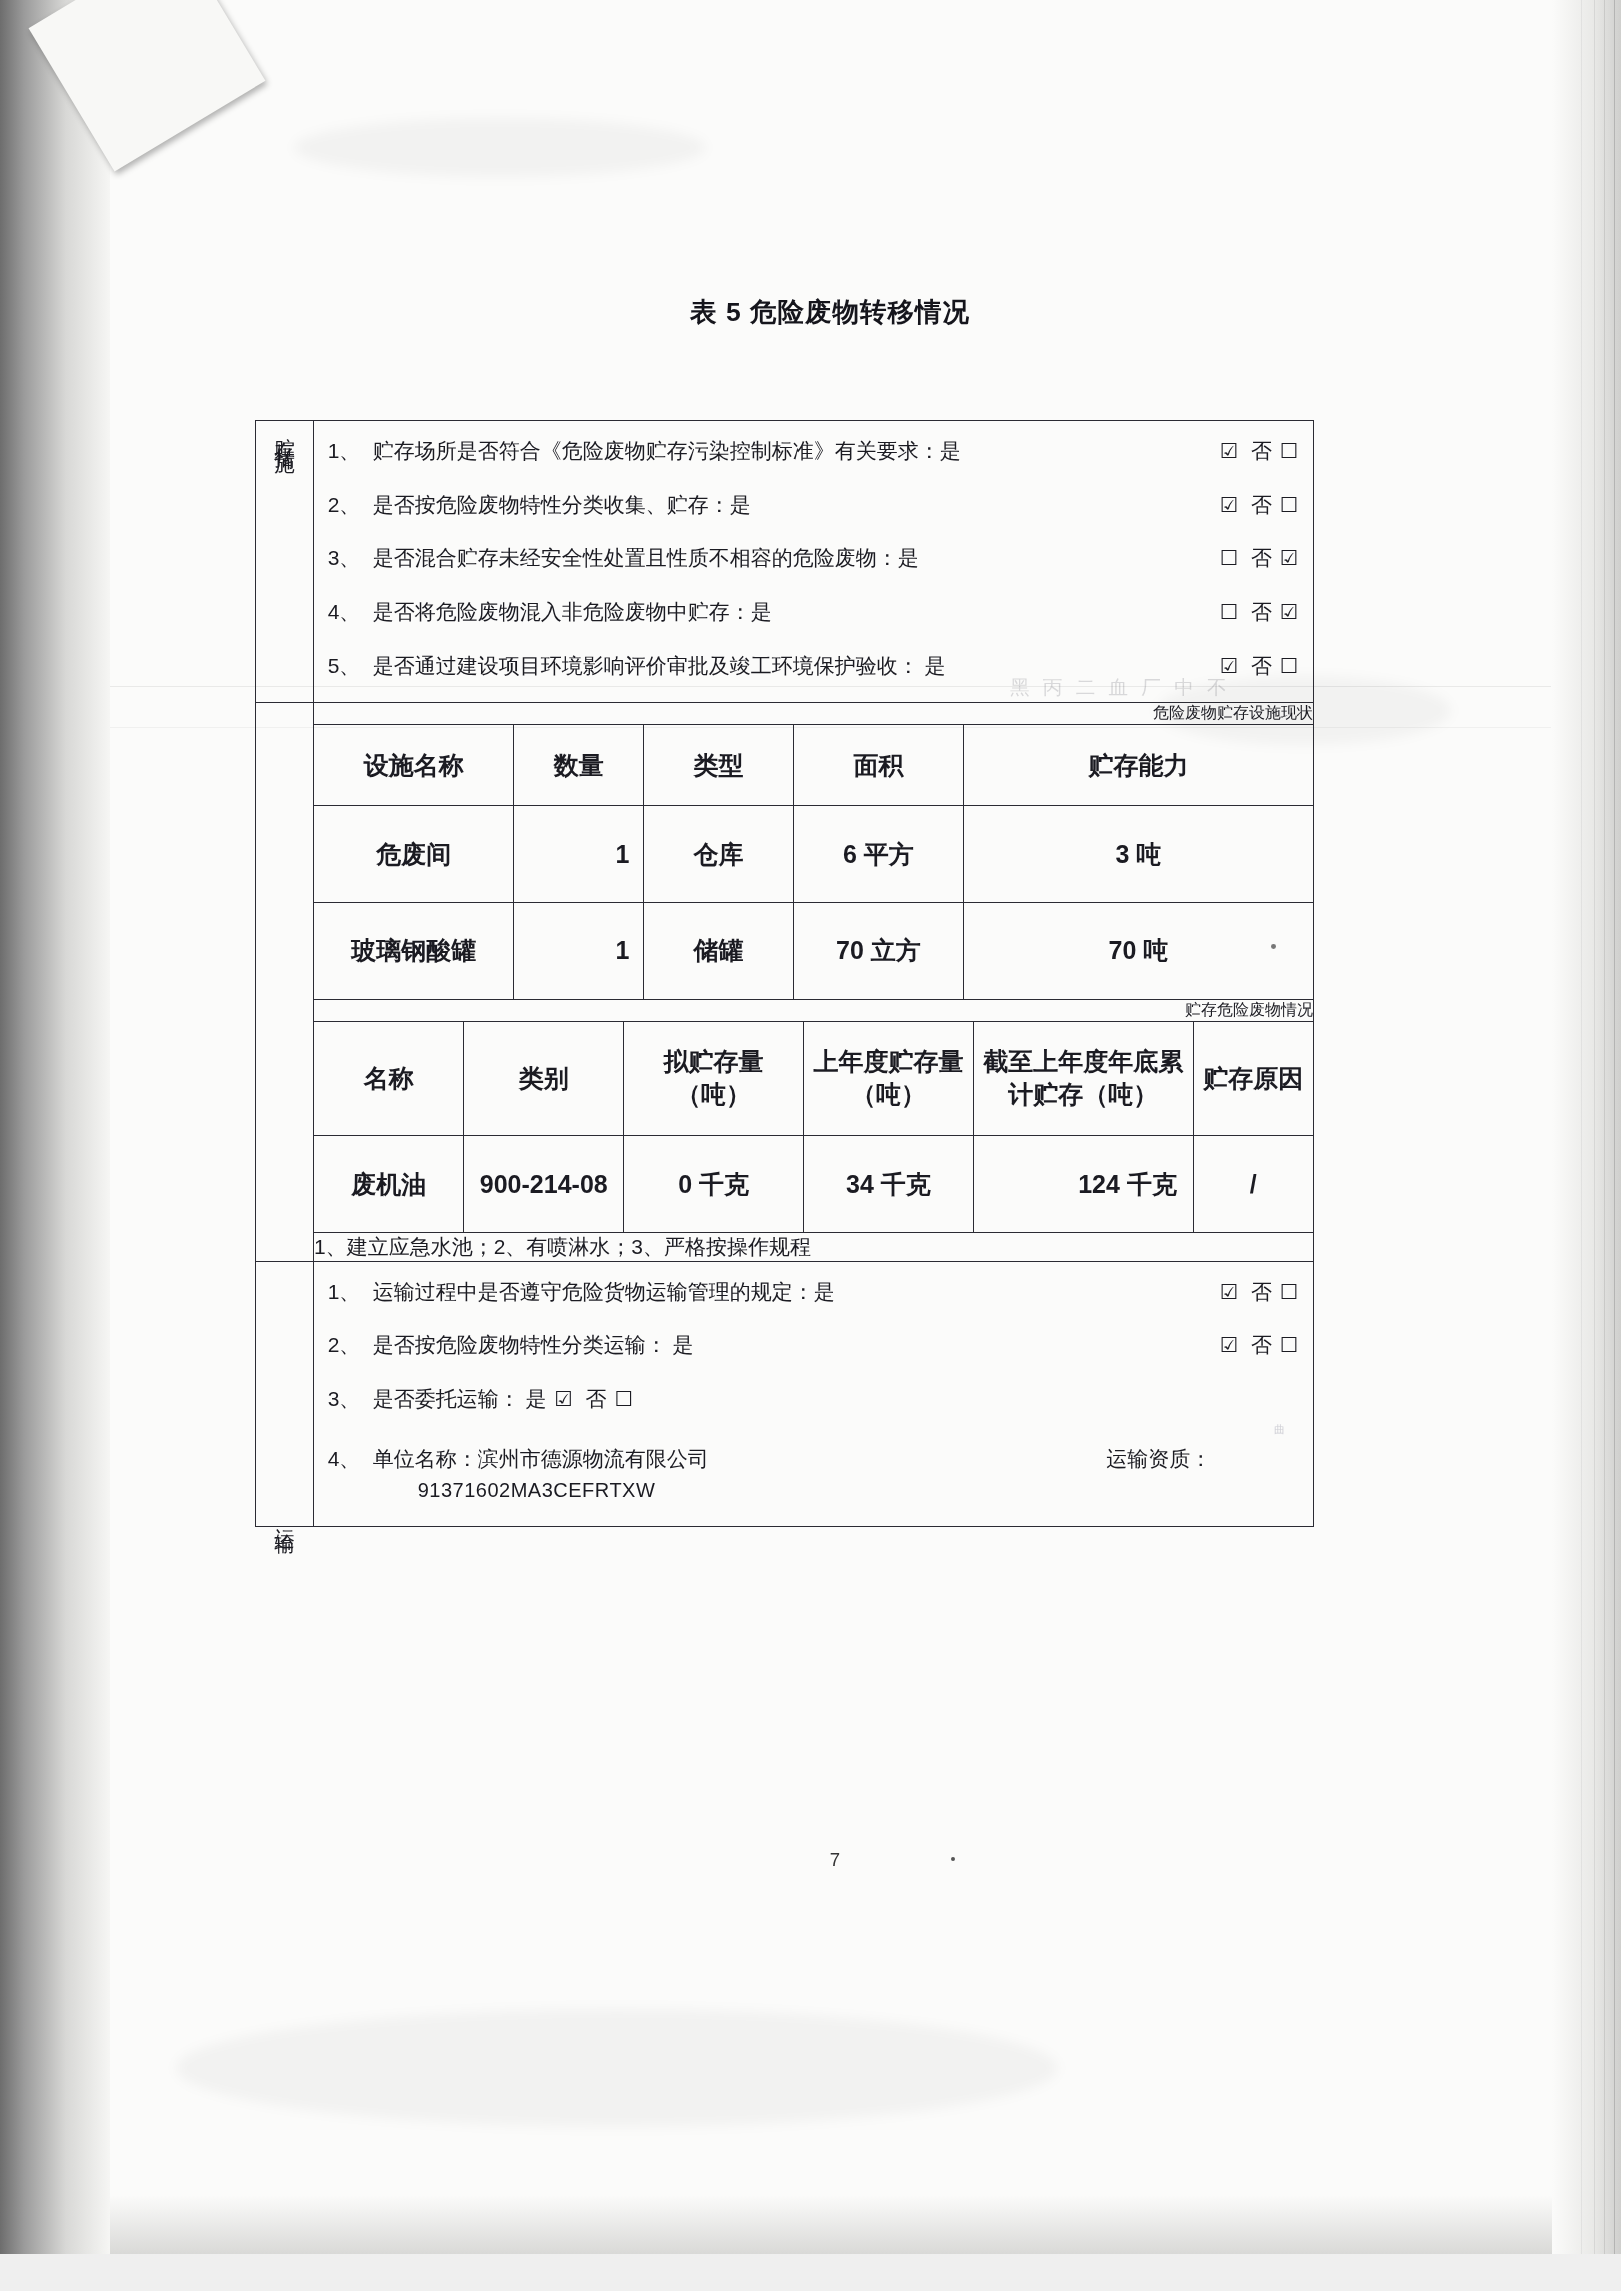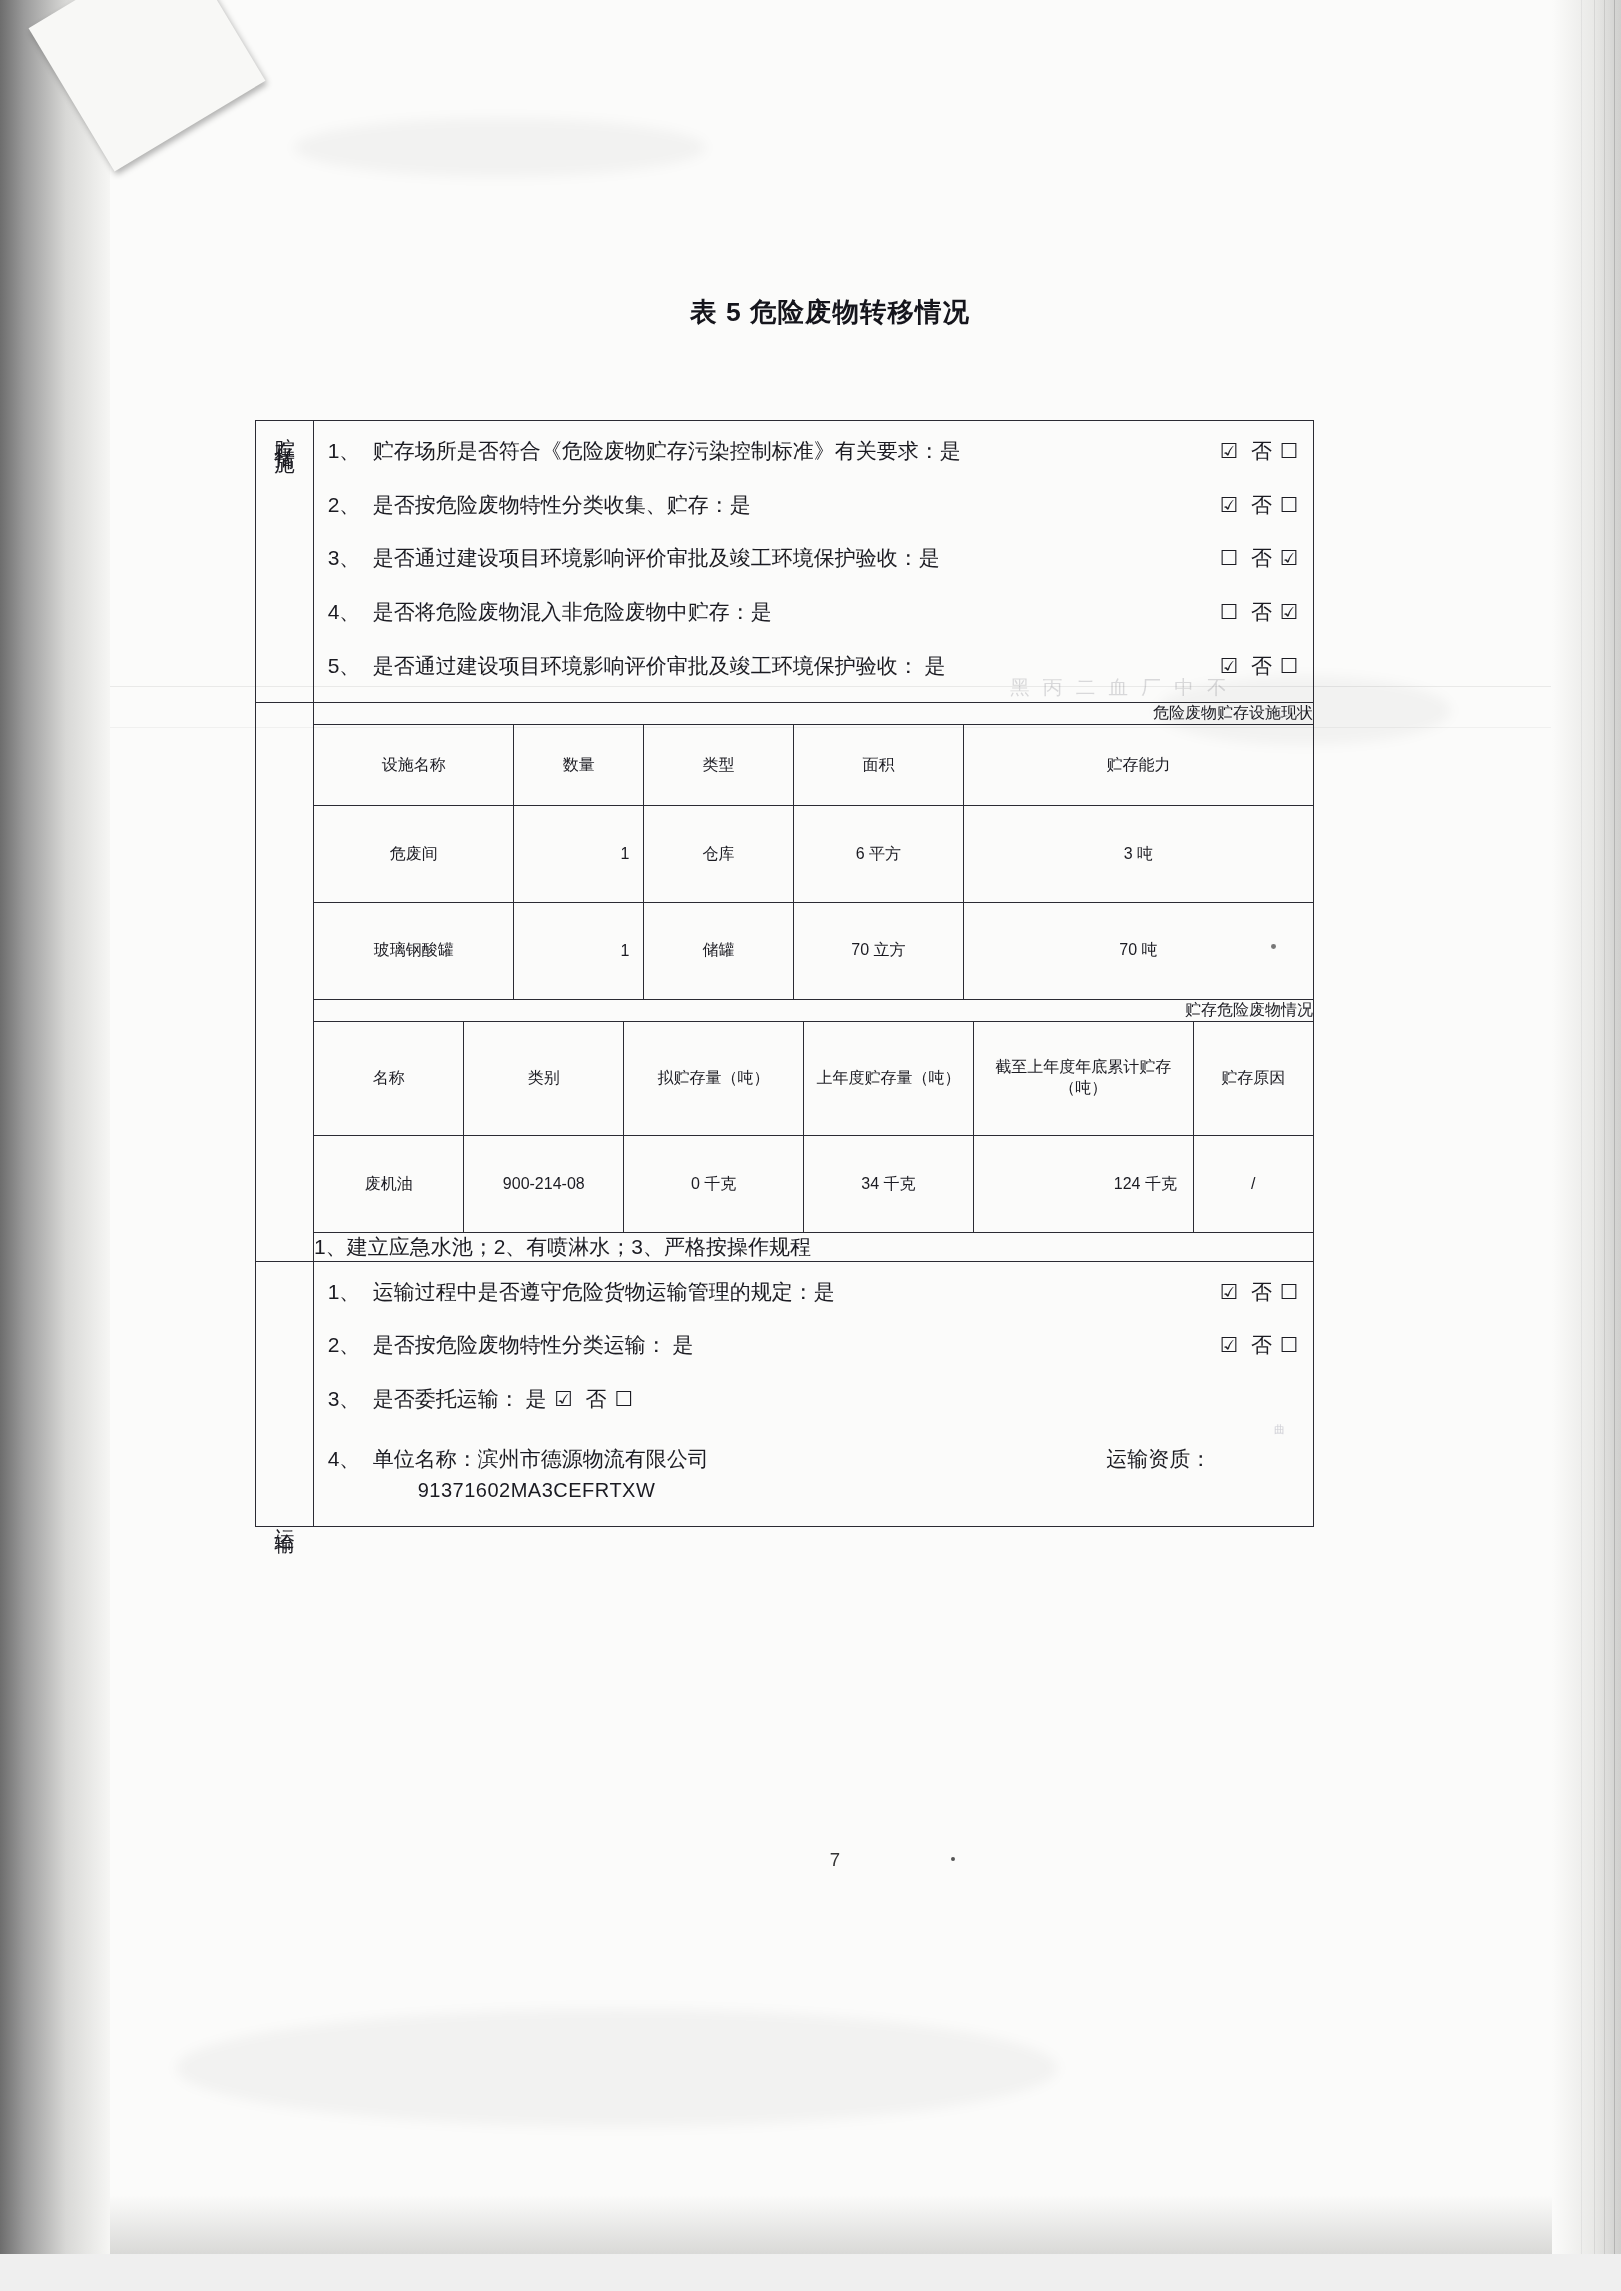--- a/index.html
+++ b/index.html
@@ -149,22 +149,22 @@
 
   table.inner {
     width: 100%;
     border-collapse: collapse;
     table-layout: fixed;
   }
   table.inner td, table.inner th {
     border: 1.4px solid #2b2b33;
     border-left: none;
     border-right: 1.4px solid #2b2b33;
-    font-weight: normal;
-    font-size: 16px;
+    font-weight: bold;
+    font-size: 25px;
     padding: 9.8px 7.8px;
     text-align: center;
     vertical-align: middle;
   }
   table.inner tr td:last-child { border-right: none; }
   table.inner tr:first-child td { border-top: none; }
   table.inner tr:last-child td { border-bottom: none; }
   td.lft { text-align: left; padding-left: 9.8px; }
   td.h62 { height: 61px; }
   td.h78 { height: 76px; }
@@ -268,21 +268,21 @@
             <div class="qrow">
               <span class="qnum">2、</span>
               <span class="qtext">是否按危险废物特性分类收集、贮存：是</span>
               <span class="ck box-check"></span>
               <span class="qtext" style="flex:none; padding:0 7.8px 0 11.8px;">否</span>
               <span class="ck box-empty"></span>
             </div>
 
             <div class="qrow">
               <span class="qnum">3、</span>
-              <span class="qtext">是否通过建设项目环境影响评价审批及竣工环境保护验收：是</span>
+              <span class="qtext">是否混合贮存未经安全性处置且性质不相容的危险废物：是</span>
               <span class="ck box-empty"></span>
               <span class="qtext" style="flex:none; padding:0 7.8px 0 11.8px;">否</span>
               <span class="ck box-check"></span>
             </div>
 
             <div class="qrow">
               <span class="qnum">4、</span>
               <span class="qtext">是否将危险废物混入非危险废物中贮存：是</span>
               <span class="ck box-empty"></span>
               <span class="qtext" style="flex:none; padding:0 7.8px 0 11.8px;">否</span>

